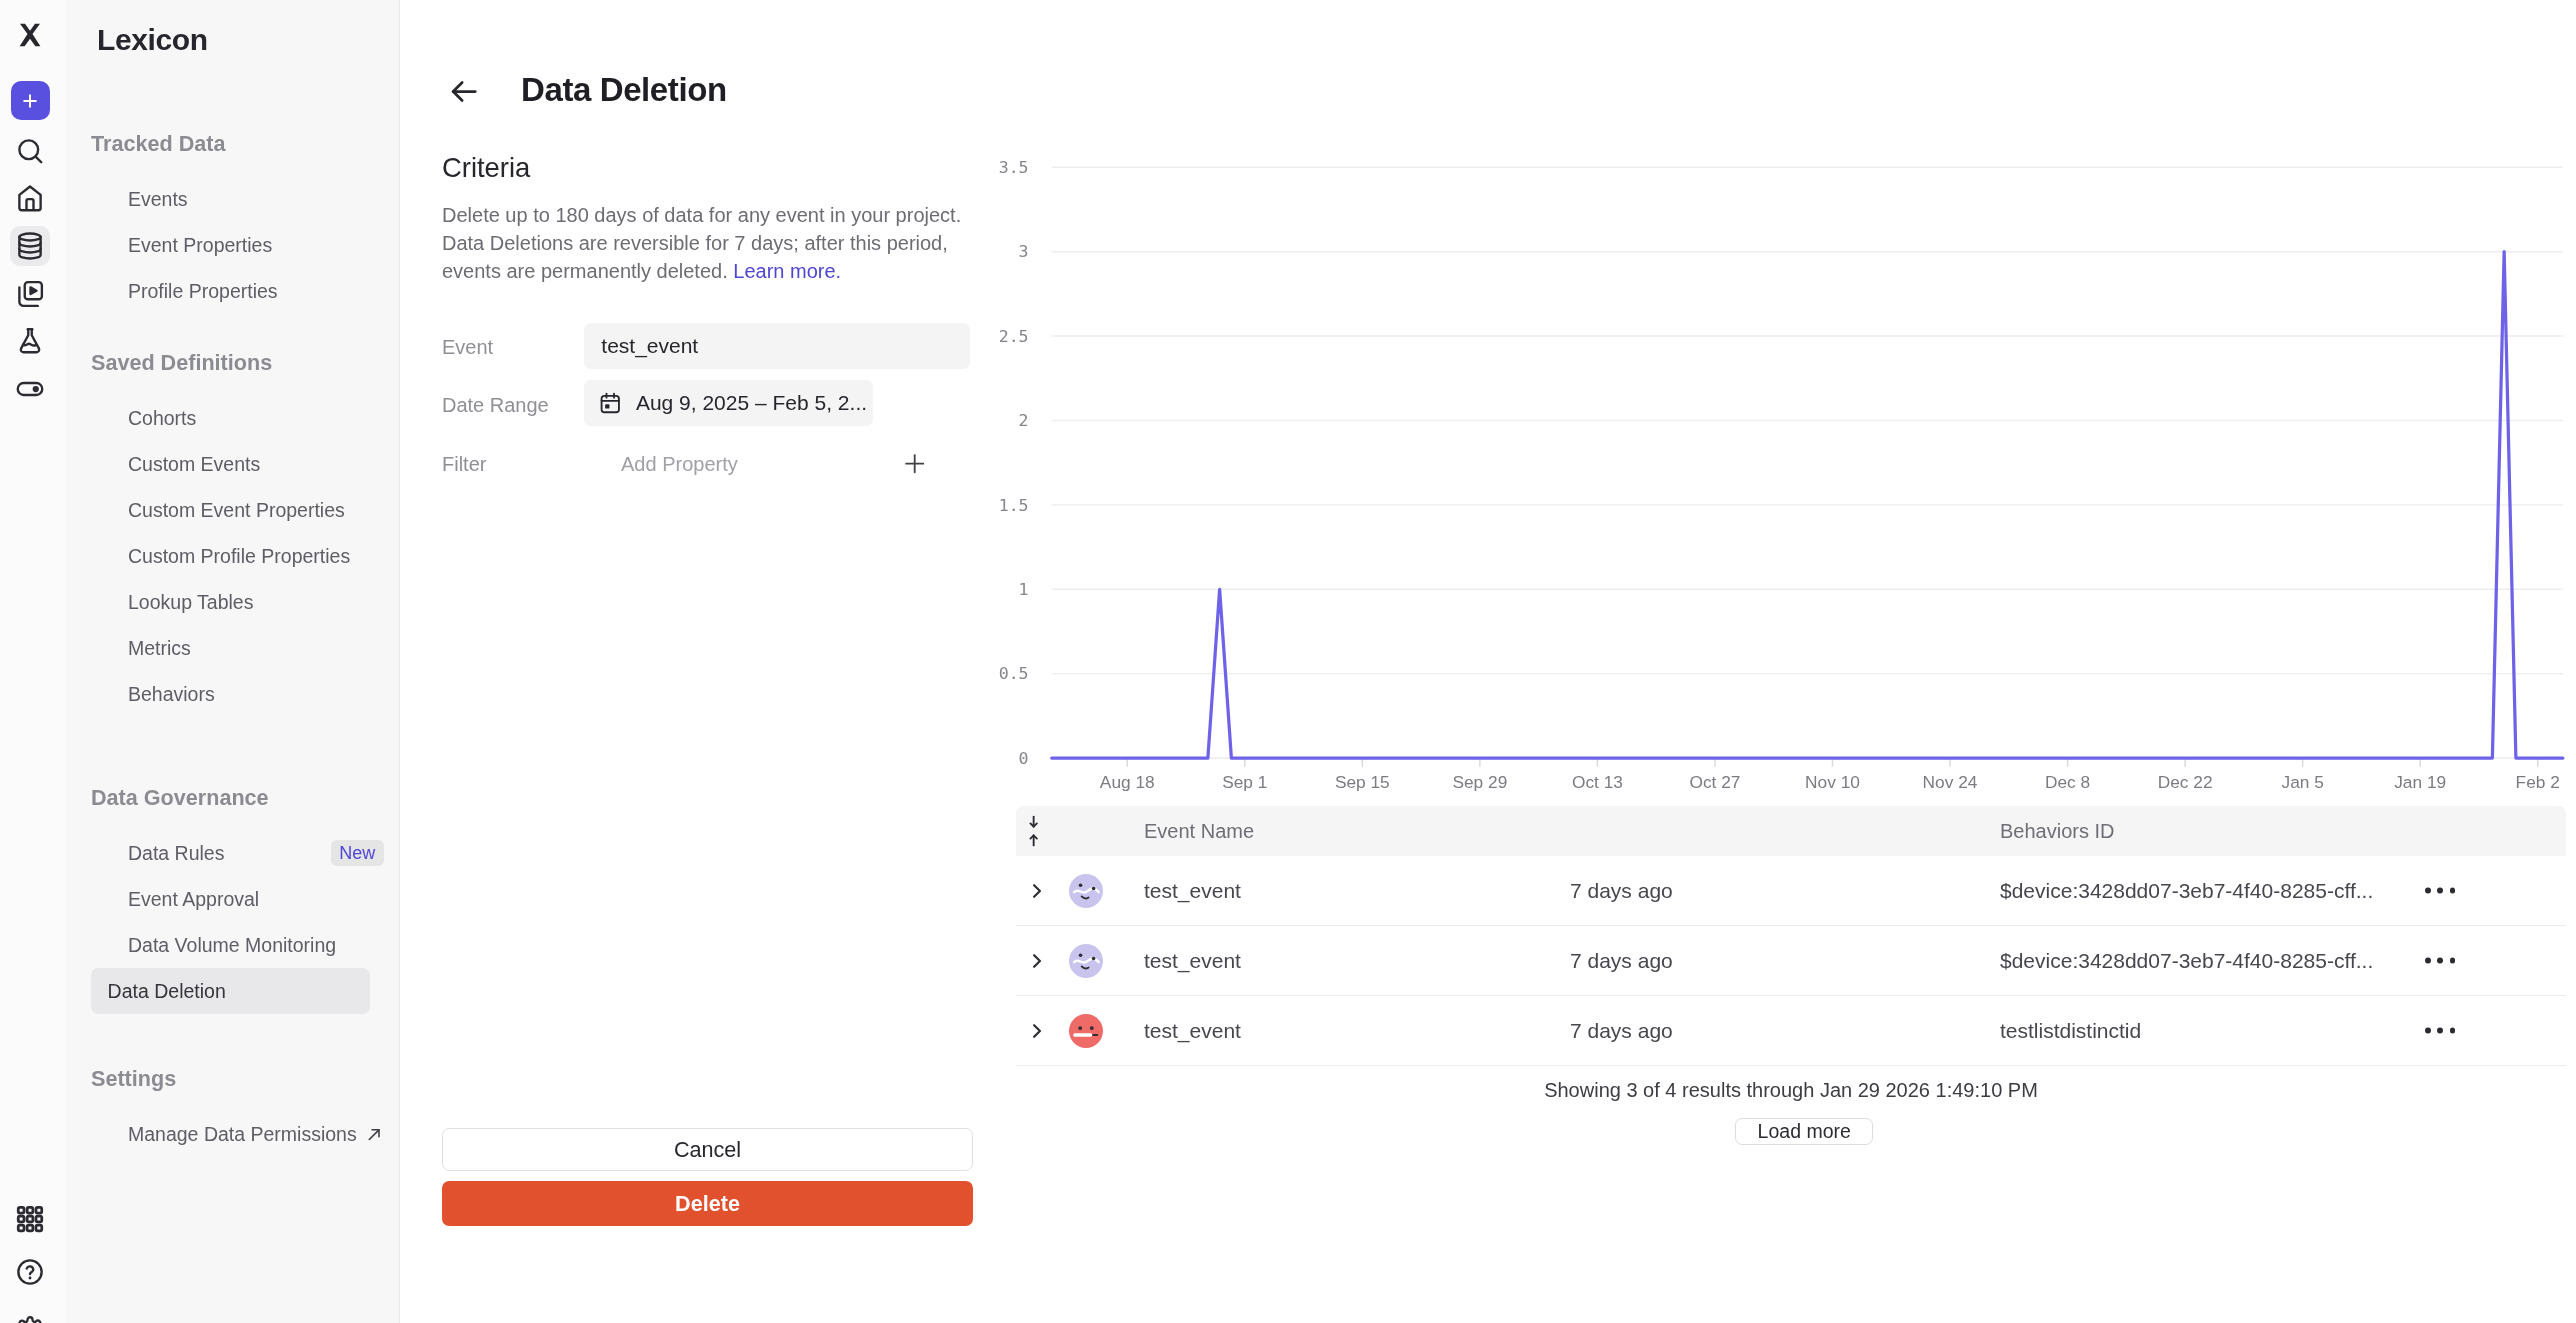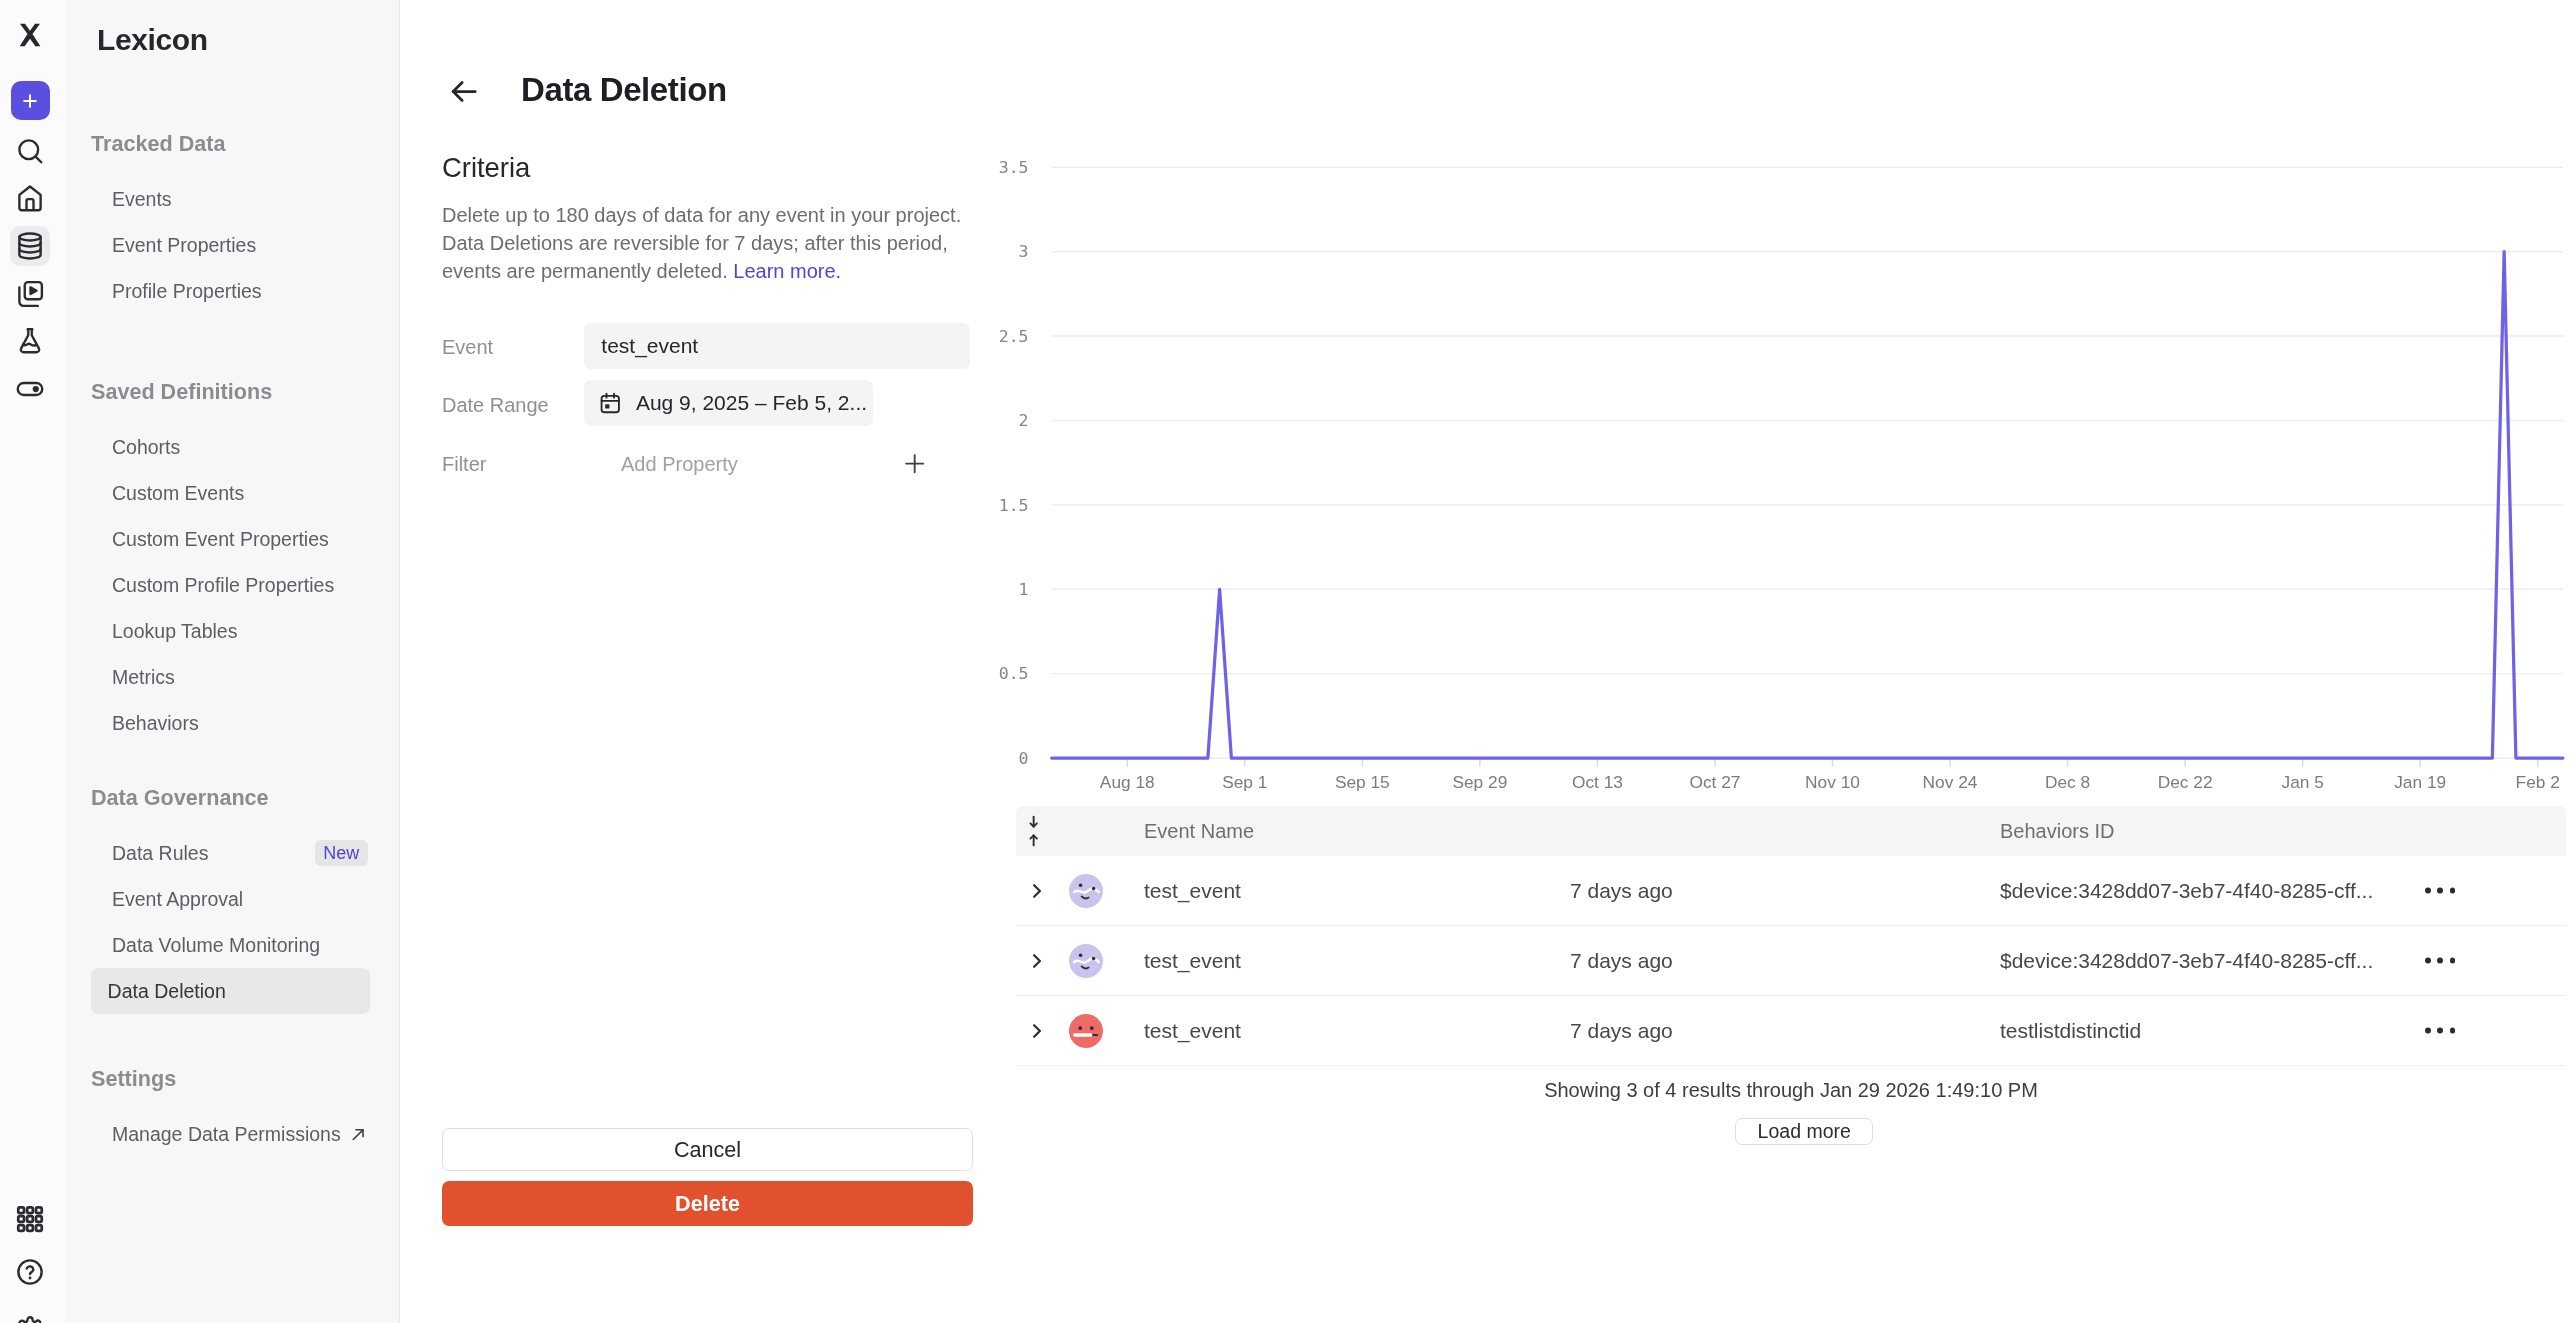--- a/index.html
+++ b/index.html
@@ -12,21 +12,21 @@
   .rail .icon{position:absolute;left:15px;width:30px;height:30px;stroke:#2b2b31;fill:none;stroke-width:1.9;stroke-linecap:round;stroke-linejoin:round;}
   .plus-btn{position:absolute;left:10.8px;top:81px;width:39px;height:39px;border-radius:10px;background:#5a50e0;display:flex;align-items:center;justify-content:center;}
   .rail-pill{position:absolute;left:10px;top:226px;width:40px;height:40px;border-radius:10px;background:#ebebed;}
 
   
   .sidebar{position:absolute;left:66px;top:0;width:333px;height:1323px;background:#f7f7f8;border-right:0.7px solid #e8e8eb;}
   .lexicon{position:absolute;left:31px;top:23px;font-size:30px;font-weight:bold;color:#26262c;letter-spacing:-0.4px;}
   .side-section{position:absolute;left:0;width:333px;}
   .side-heading{margin-left:25px;font-size:21.6px;font-weight:600;color:#8b8b92;line-height:21.6px;}
   .side-items{margin-top:21.6px;}
-  .side-item{margin-left:46px;height:46px;line-height:46px;font-size:19.5px;color:#5d5d65;cursor:pointer;white-space:nowrap;}
+  .side-item{margin-left:62px;height:46px;line-height:46px;font-size:19.5px;color:#5d5d65;cursor:pointer;white-space:nowrap;}
   .side-item.selected{background:#e8e8ea;border-radius:7.2px;margin-left:25px;padding-left:16.6px;width:262px;color:#34343b;}
   .side-item.flexrow{display:flex;align-items:center;width:256px;}
   .new-badge{margin-left:auto;background:#e5e5e5;color:#4f46d6;font-size:18px;line-height:18px;padding:4.3px 8.7px;border-radius:5.8px;}
   .ext-arrow{margin-left:8.7px;width:19px;height:19px;stroke:#3b3b42;fill:none;stroke-width:2;stroke-linecap:round;stroke-linejoin:round;}
 
   
   .back-btn{position:absolute;left:447px;top:75px;width:33px;height:33px;cursor:pointer;}
   .back-btn svg{width:33px;height:33px;stroke:#26262c;fill:none;stroke-width:2;stroke-linecap:round;stroke-linejoin:round;}
   .page-title{position:absolute;left:521px;top:71px;font-size:33px;font-weight:bold;color:#1e1e24;letter-spacing:-0.4px;}
 
@@ -144,21 +144,21 @@
 
   <section class="side-section" style="top:133px;">
     <div class="side-heading">Tracked Data</div>
     <div class="side-items">
       <div class="side-item">Events</div>
       <div class="side-item">Event Properties</div>
       <div class="side-item">Profile Properties</div>
     </div>
   </section>
 
-  <section class="side-section" style="top:381px;">
+  <section class="side-section" style="top:352px;">
     <div class="side-heading">Saved Definitions</div>
     <div class="side-items">
       <div class="side-item">Cohorts</div>
       <div class="side-item">Custom Events</div>
       <div class="side-item">Custom Event Properties</div>
       <div class="side-item">Custom Profile Properties</div>
       <div class="side-item">Lookup Tables</div>
       <div class="side-item">Metrics</div>
       <div class="side-item">Behaviors</div>
     </div>

